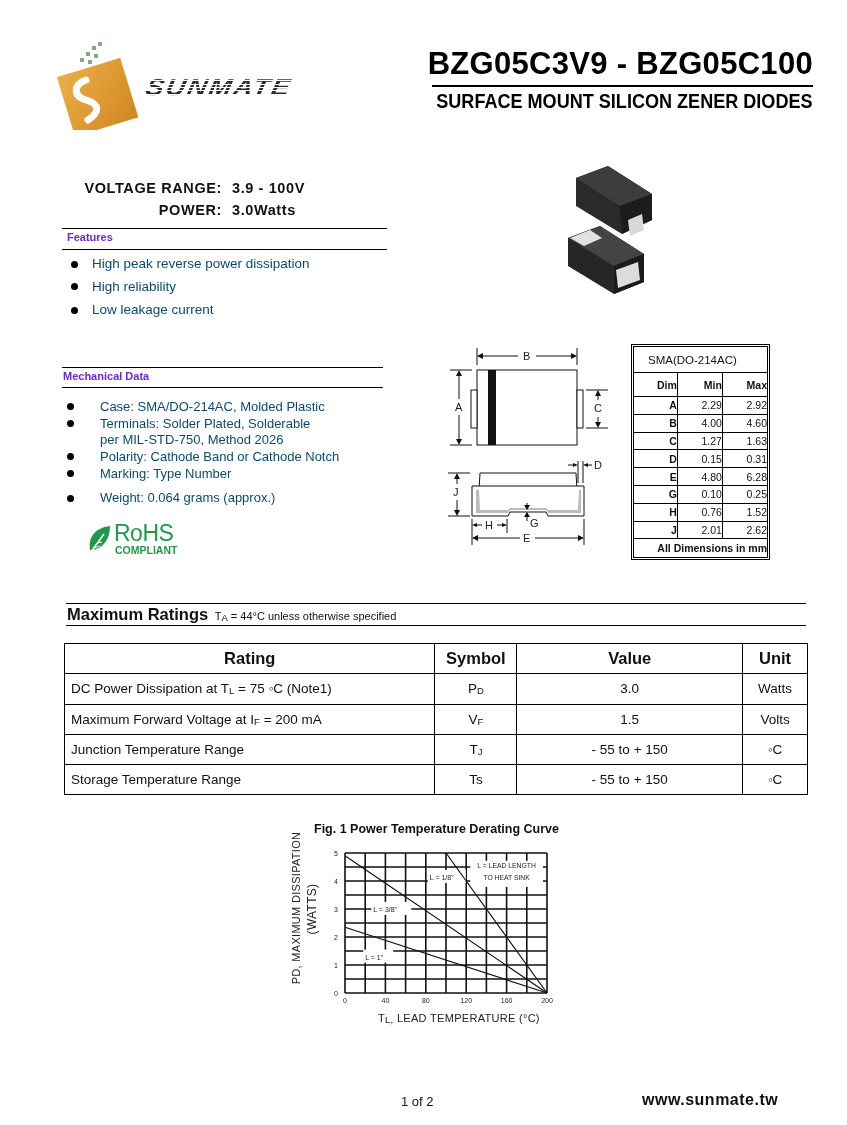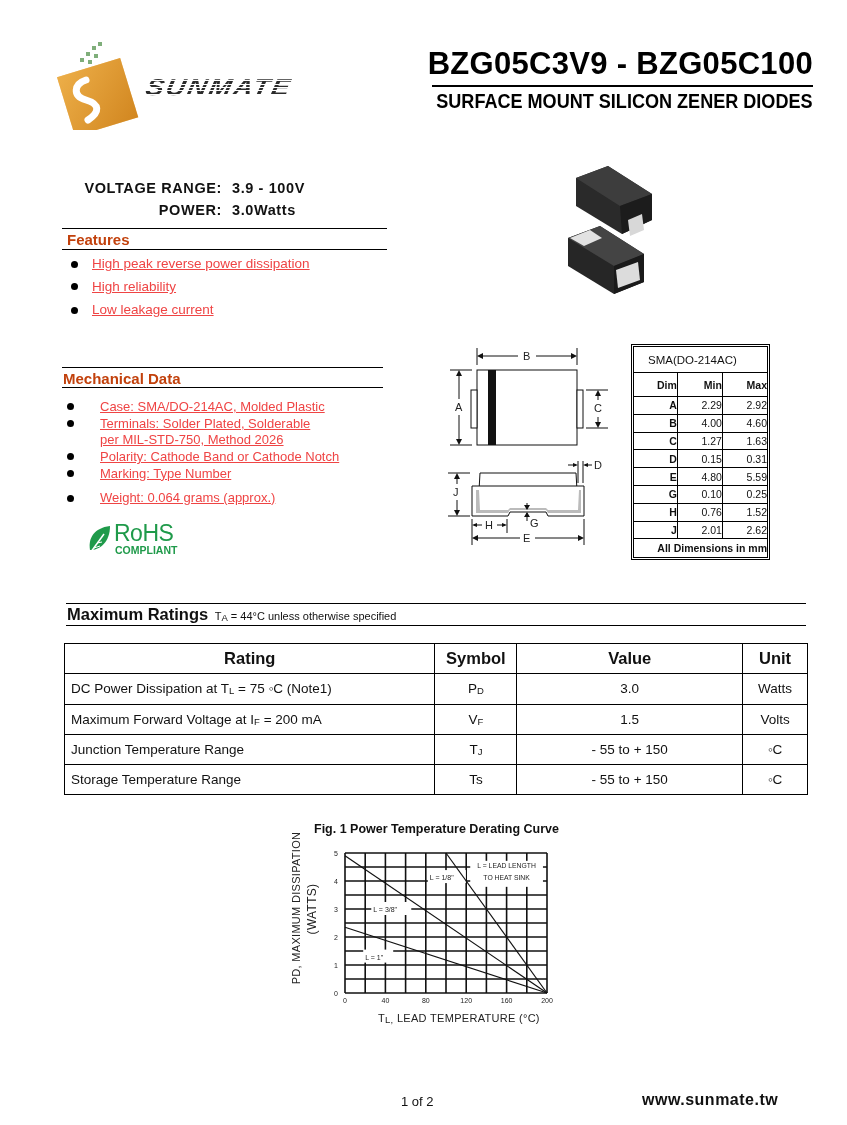--- a/index.html
+++ b/index.html
@@ -16,25 +16,25 @@
   .title { right: 34px; top: 46px; font-weight: 700; font-size: 31px; letter-spacing: 0.3px; color: #000; }
   .title-rule { left: 432px; width: 381px; top: 85px; height: 2px; background: #000; }
   .subtitle { right: 34px; top: 89px; font-weight: 700; font-size: 21px; color: #000; transform: scaleX(0.86); transform-origin: right center; white-space: nowrap; }
 
   
   .spec-line { font-weight: 700; font-size: 14.5px; letter-spacing: 0.6px; }
   .spec-label { display: inline-block; width: 160px; text-align: right; }
   .spec-val { margin-left: 10px; }
 
   
-  .sec-head { font-weight: 700; font-size: 15px; color: #c2410c; }
+  .sec-head { font-weight: 700; font-size: 11px; color: #6d28d9; }
   .rule { height: 1px; background: #000; }
 
   
-  .bullet-list li { list-style: none; position: relative; font-size: 13.5px; color: #ef4444; text-decoration: underline; }
+  .bullet-list li { list-style: none; position: relative; font-size: 13.5px; color: #0c4a6e; }
   .bullet-list li .dot { position: absolute; width: 7px; height: 7px; border-radius: 50%; background: #000; }
 
   
   table.dims { border-collapse: collapse; font-size: 10.5px; }
   table.dims td, table.dims th { border: 1px solid #000; text-align: right; height: 17.8px; }
   table.dims th { font-weight: 700; font-size: 10.5px; }
   table.dims td.dim { font-weight: 700; }
 
   
   table.ratings { border-collapse: collapse; font-size: 13.5px; }
@@ -239,21 +239,21 @@
           <td>1.63</td>
         </tr>
         <tr>
           <td class="dim">D</td>
           <td>0.15</td>
           <td>0.31</td>
         </tr>
         <tr>
           <td class="dim">E</td>
           <td>4.80</td>
-          <td>5.59</td>
+          <td>6.28</td>
         </tr>
         <tr>
           <td class="dim">G</td>
           <td>0.10</td>
           <td>0.25</td>
         </tr>
         <tr>
           <td class="dim">H</td>
           <td>0.76</td>
           <td>1.52</td>

